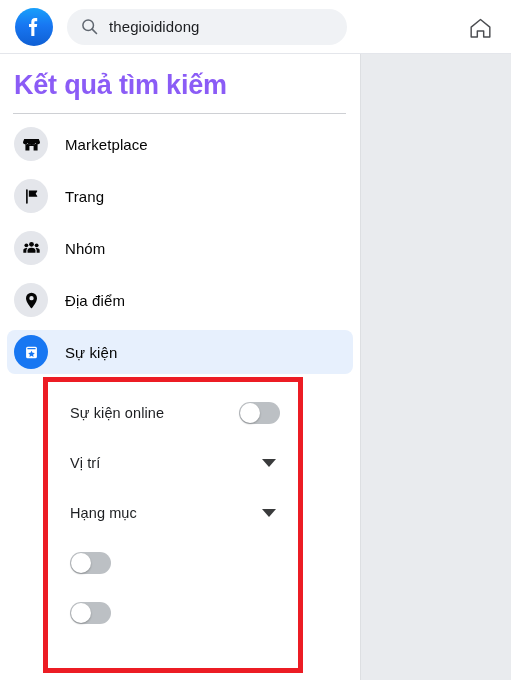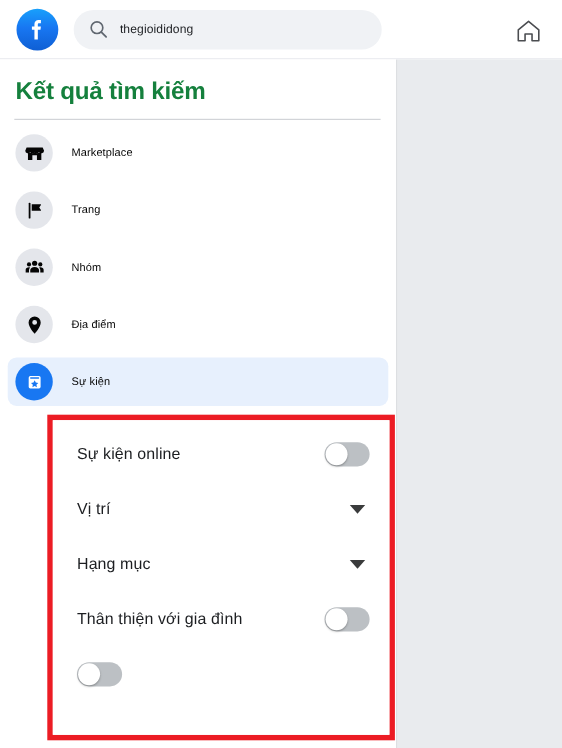--- a/index.html
+++ b/index.html
@@ -35,39 +35,39 @@
 
   .search-pill {
     margin-left: 14px; width: 280px; height: 36px;
     background: #f0f2f5; border-radius: 18px;
     display: flex; align-items: center; padding: 0 14px;
     flex: 0 0 auto;
   }
   .search-icon { width: 17px; height: 17px; flex: 0 0 auto; }
   .search-icon svg { display: block; }
   .search-text {
-    margin-left: 11px; font-size: 11px; color: #1c1e21;
+    margin-left: 11px; font-size: 15px; color: #1c1e21;
     letter-spacing: .1px; white-space: nowrap; overflow: hidden;
   }
 
   .home-btn {
     position: absolute; right: 12px; top: 9px;
     width: 38px; height: 38px;
     display: flex; align-items: center; justify-content: center;
   }
   .home-btn svg { display: block; }
 
   
   .sidebar {
     position: absolute; left: 0; top: 54px;
     width: 360px; height: 626px; background: #ffffff;
   }
   .panel-title {
     margin: 16px 0 0 14px;
-    font-size: 22px; font-weight: bold; color: #15803d;
+    font-size: 27px; font-weight: bold; color: #8b5cf6;
     letter-spacing: -0.2px;
   }
   .divider {
     margin: 12px 14px 0 13px; height: 1px; background: #ced0d4;
   }
 
   .nav-list { margin-top: 8px; padding: 0 7px; }
   .nav-item {
     display: flex; align-items: center;
     height: 44px; margin-bottom: 8px;
@@ -75,28 +75,28 @@
   }
   .nav-item.selected { background: #e7f0fd; text-align: right; }
   .nav-icon {
     width: 34px; height: 34px; border-radius: 50%;
     background: #e4e6eb; flex: 0 0 auto;
     display: flex; align-items: center; justify-content: center;
   }
   .nav-item.selected .nav-icon { background: #1877f2; }
   .nav-icon svg { display: block; }
   .nav-label {
-    margin-left: 17px; font-size: 10px; color: #050505;
+    margin-left: 17px; font-size: 15px; color: #050505;
     letter-spacing: .1px;
   }
 
   
   .redbox {
     position: absolute; left: 43px; top: 377px;
-    width: 316px; height: 296px;
+    width: 260px; height: 296px;
     border: 5px solid #ec1c24;
     background: #ffffff;
   }
   .filter-list {
     width: 100%; height: 100%; background: #ffffff;
     padding: 6px 0 0 0;
   }
   .filter-row {
     display: flex; align-items: center; justify-content: space-between;
     height: 50px; padding: 0 18px 0 22px;
@@ -233,21 +233,20 @@
         <span class="chev"></span>
       </div>
 
 
       <div class="filter-row">
         <span class="filter-label">Hạng mục</span>
         <span class="chev"></span>
       </div>
 
       <div class="filter-row">
-        <span class="filter-label">Thân thiện với gia đình</span>
         <span class="toggle">
             <span class="knob"></span>
           </span>
       </div>
 
       <div class="filter-row">
         <span class="toggle">
             <span class="knob"></span>
           </span>
       </div>

